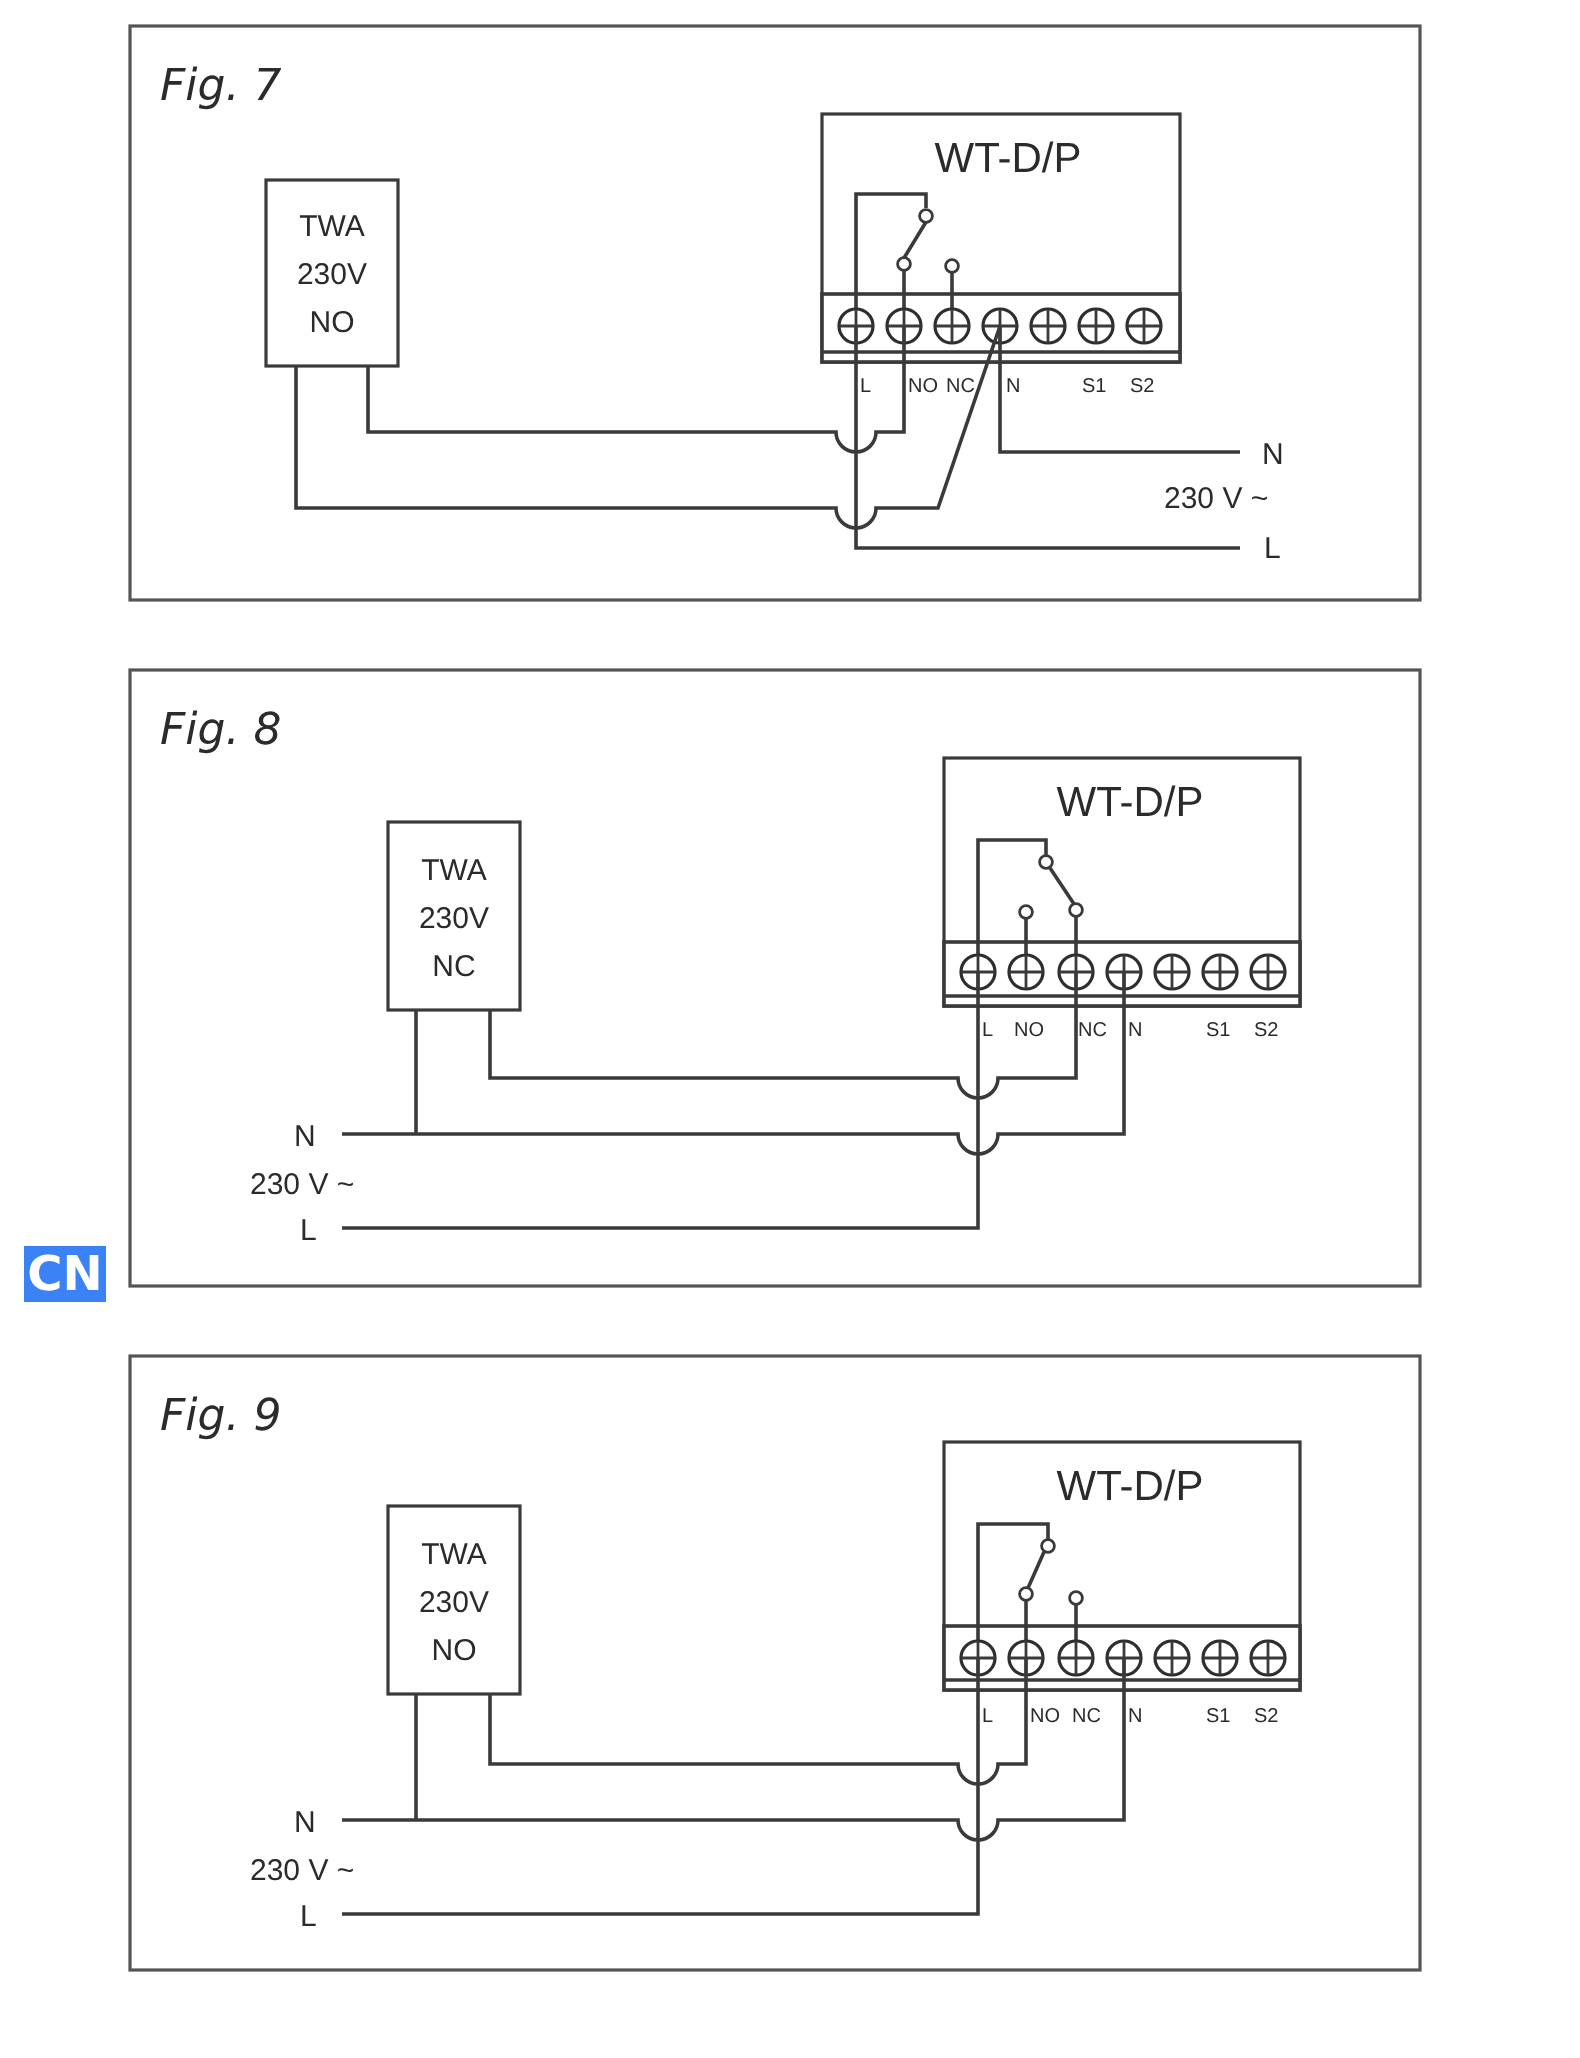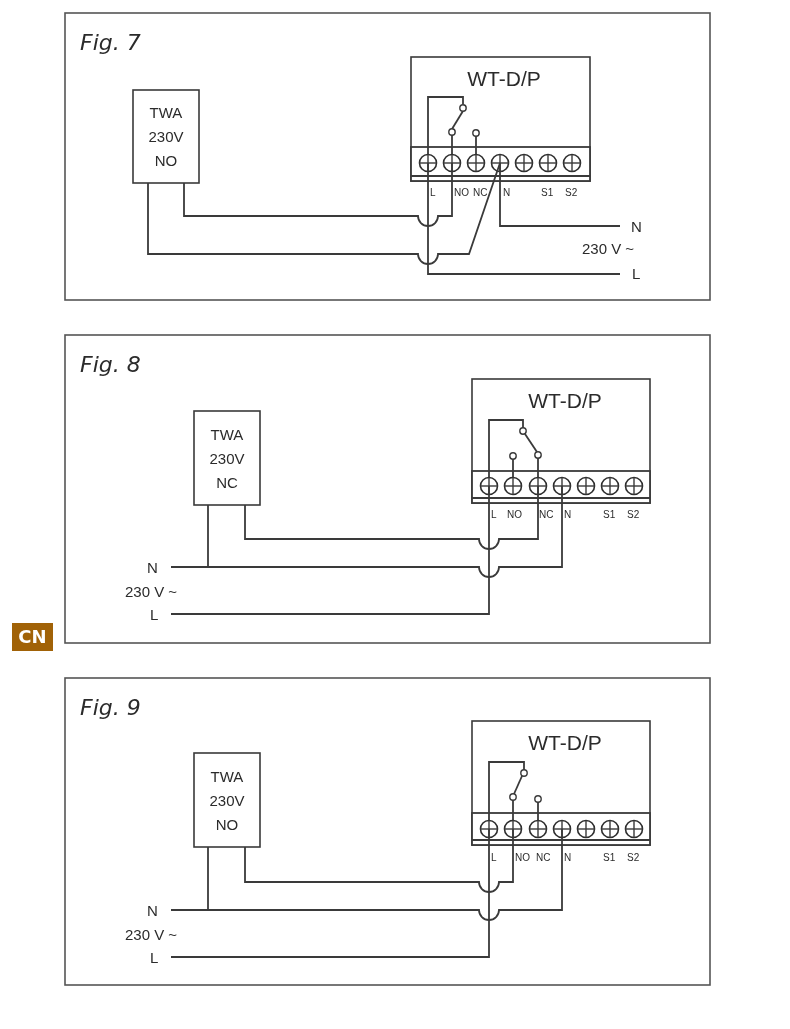--- a/index.html
+++ b/index.html
@@ -9,22 +9,22 @@
     .box { fill: #ffffff; stroke: #3a3a3a; stroke-width: 1.6; }
     .strip { fill: #ffffff; stroke: #3a3a3a; stroke-width: 1.8; }
     .wire { fill: none; stroke: #3a3a3a; stroke-width: 1.8; stroke-linejoin: miter; }
     .term { fill: #ffffff; stroke: #2e2e2e; stroke-width: 1.6; }
     .dot { fill: #ffffff; stroke: #3a3a3a; stroke-width: 1.4; }
     .fig-title { font-family: "DejaVu Sans", sans-serif; font-style: italic; font-size: 22px; fill: #2b2b2b; }
     .dev-title { font-family: "Liberation Sans", sans-serif; font-size: 21px; fill: #2b2b2b; }
     .twa-text { font-family: "Liberation Sans", sans-serif; font-size: 15px; fill: #2b2b2b; }
     .tlabel { font-family: "Liberation Sans", sans-serif; font-size: 10px; fill: #2b2b2b; }
     .supply { font-family: "Liberation Sans", sans-serif; font-size: 15px; fill: #2b2b2b; }
-    .cn-badge { position: absolute; left: 12px; top: 623px; width: 41px; height: 28px; background: #a16207;
-                color: #ffffff; font-family: "DejaVu Sans", sans-serif; font-weight: bold; font-size: 18px;
+    .cn-badge { position: absolute; left: 12px; top: 623px; width: 41px; height: 28px; background: #3b82f6;
+                color: #ffffff; font-family: "DejaVu Sans", sans-serif; font-weight: bold; font-size: 24px;
                 line-height: 28px; text-align: center; }
   </style>
 </head>
 <body>
 
 <div class="cn-badge">CN</div>
 
 <svg id="diagram" width="790" height="1029" viewBox="0 0 790 1029" xmlns="http://www.w3.org/2000/svg">
 
   <g>

